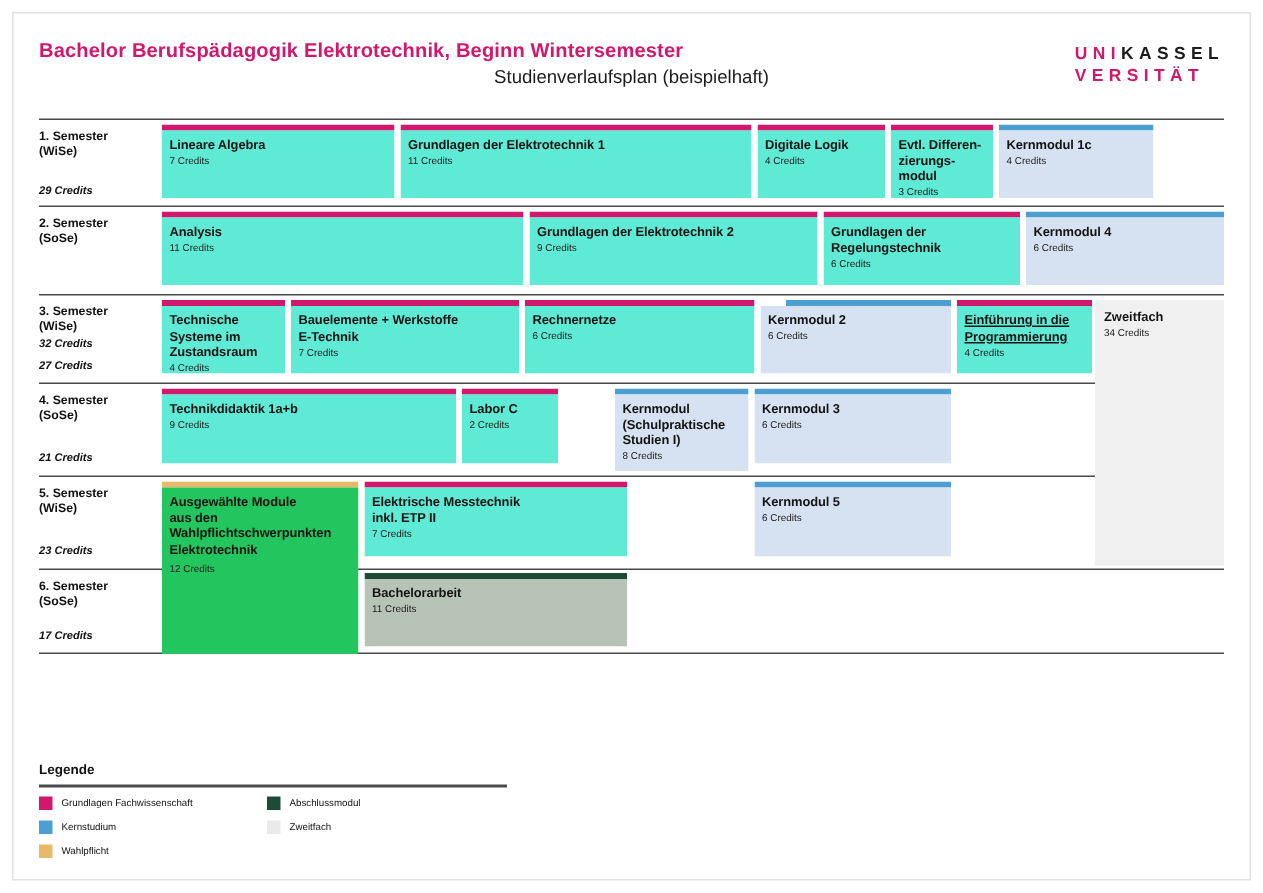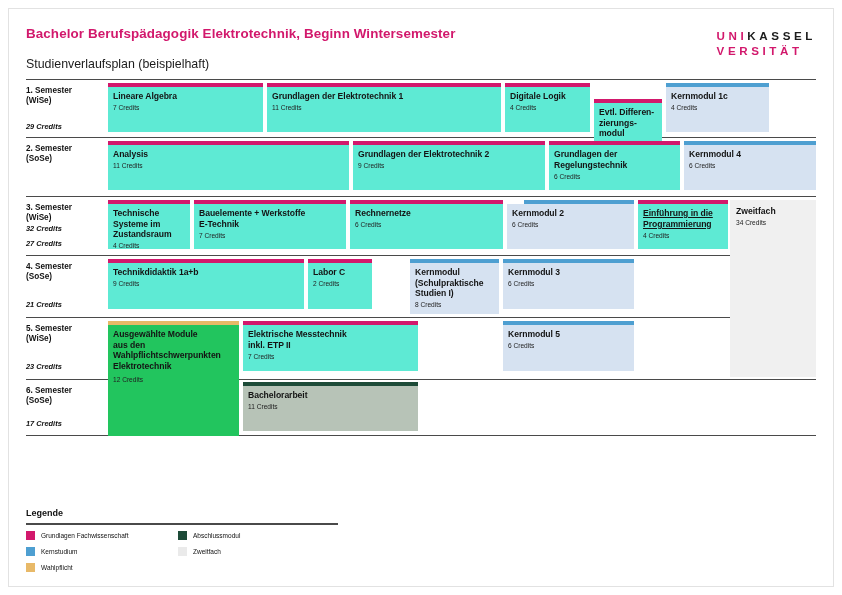--- a/index.html
+++ b/index.html
@@ -18,21 +18,21 @@
   }
 
   
   .header{position:absolute;left:26px;top:26px;width:790px;height:46px;}
   .title{
     font-size:13.4px;font-weight:bold;color:#d2186c;letter-spacing:.1px;
     line-height:15px;white-space:nowrap;
   }
   .subtitle{
     font-size:12.4px;font-weight:normal;color:#1c1c1c;
-    line-height:15px;margin-top:16px;white-space:nowrap;
+    line-height:15px;margin-top:3px;white-space:nowrap;text-align:center;
   }
   .logo{
     position:absolute;right:0;top:2px;text-align:left;
     font-size:11.6px;font-weight:bold;letter-spacing:3.6px;line-height:15px;
   }
   .logo .l1{white-space:nowrap;}
   .logo .l2{white-space:nowrap;}
   .logo .pink{color:#d2186c;}
   .logo .dark{color:#1c1c1c;}
 
@@ -142,21 +142,21 @@
             <div class="cr">11 Credits</div>
           </div>
         </div>
         <div class="mod c-pink" style="left:397px;top:3px;width:85px;height:49px;">
           <div class="bar"></div>
           <div class="body">
             <div class="name">Digitale Logik</div>
             <div class="cr">4 Credits</div>
           </div>
         </div>
-        <div class="mod c-pink" style="left:486px;top:3px;width:68px;height:49px;margin-top:16px;">
+        <div class="mod c-pink" style="left:486px;top:3px;width:68px;height:49px;">
           <div class="bar"></div>
           <div class="body">
             <div class="name" style="white-space:pre-line;">Evtl. Differen-
 zierungs-
 modul</div>
             <div class="cr">3 Credits</div>
           </div>
         </div>
         <div class="mod c-blue" style="left:558px;top:3px;width:103px;height:49px;">
           <div class="bar"></div>

